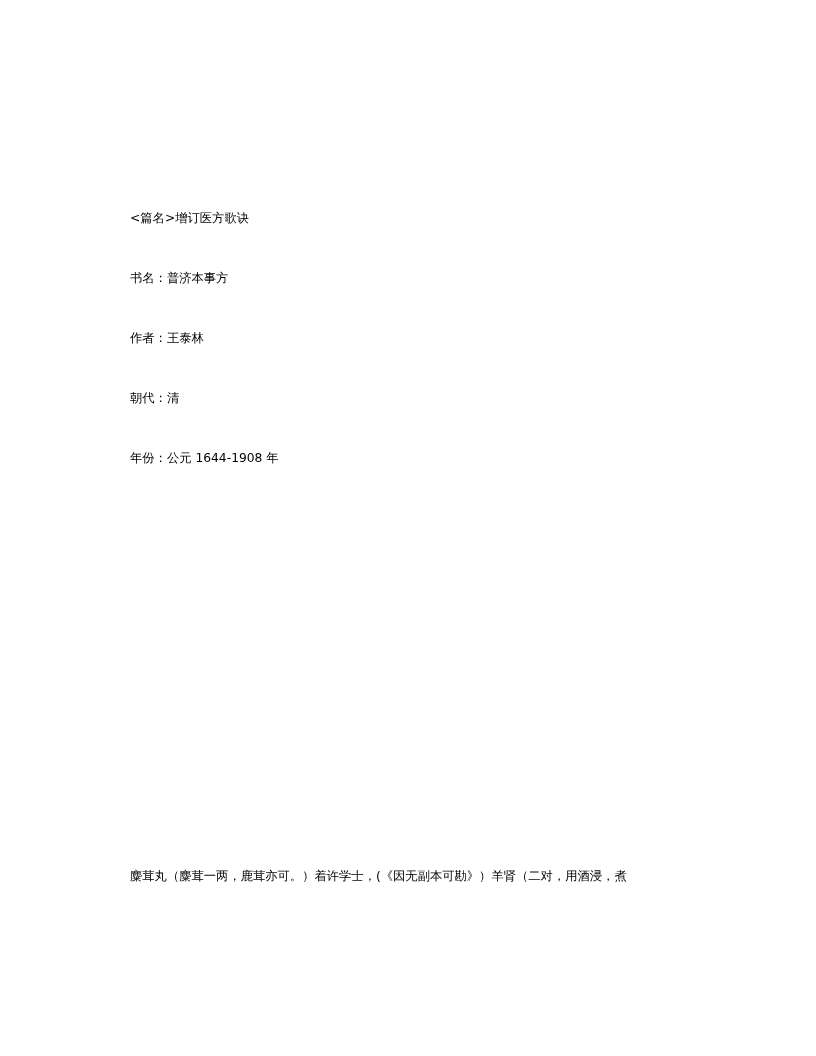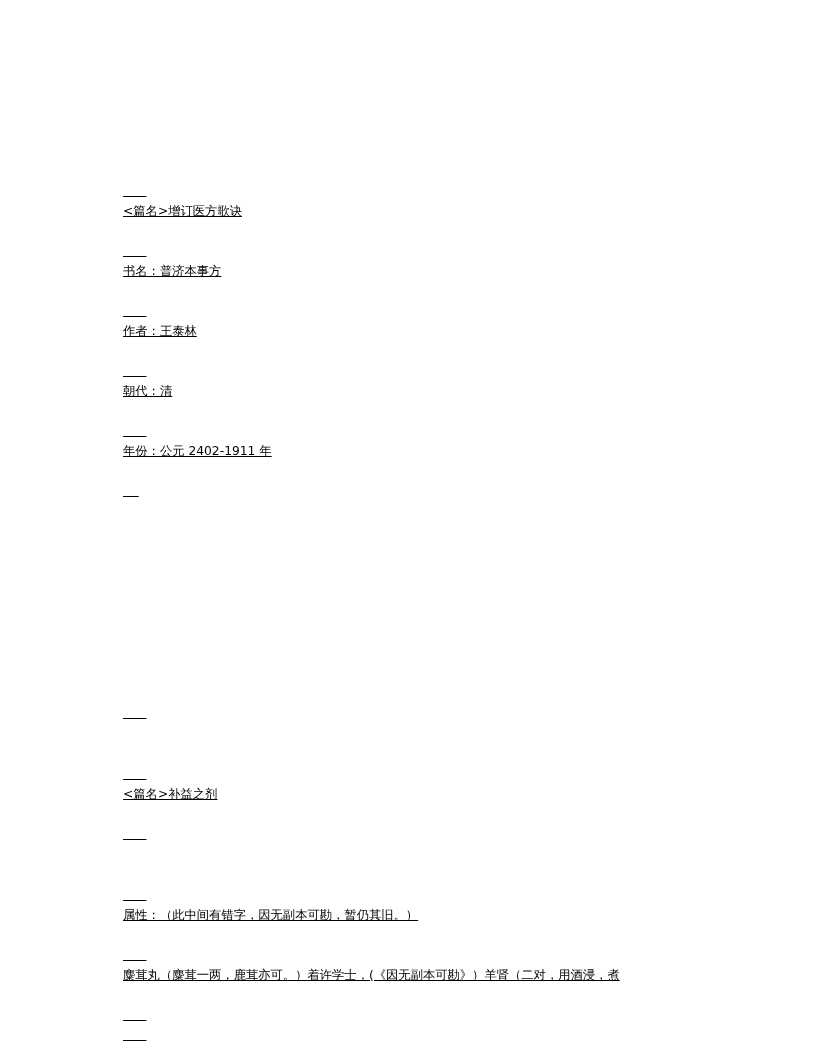--- a/index.html
+++ b/index.html
@@ -20,23 +20,22 @@
     box-sizing: border-box;
     padding: 96px 96px 96px 118px;
   }
   .doc {
     font-size: 12.3px;
     line-height: 20px;
     white-space: pre-wrap;
     word-break: break-all;
   }
   .block {
-    margin: 5px;
+    margin: 12px;
     padding: 0;
-    text-decoration: underline;
   }
   .spacer-lg {
     height: 52px;
   }
   .spacer-md {
     height: 21px;
   }
   .line {
     display: block;
     min-height: 20px;
@@ -46,30 +45,28 @@
 <body>
 
 <div class="page">
   <div class="doc">
 
     <div class="block">
       <span class="line">&lt;篇名&gt;增订医方歌诀</span>
       <span class="line">书名：普济本事方</span>
       <span class="line">作者：王泰林</span>
       <span class="line">朝代：清</span>
-      <span class="line">年份：公元 2402-1911 年</span>
+      <span class="line">年份：公元 1644-1908 年</span>
     </div>
 
     <div class="spacer-lg"></div>
 
     <div class="block">
       <div class="spacer-md"></div>
-      <span class="line">&lt;篇名&gt;补益之剂</span>
       <div class="spacer-md"></div>
-      <span class="line">属性：（此中间有错字，因无副本可勘，暂仍其旧。）</span>
       <span class="line">麋茸丸（麋茸一两，鹿茸亦可。）着许学士，(《因无副本可勘》）羊肾（二对，用酒浸，煮</span>
       
       
       
       
       
       
       
       
       

